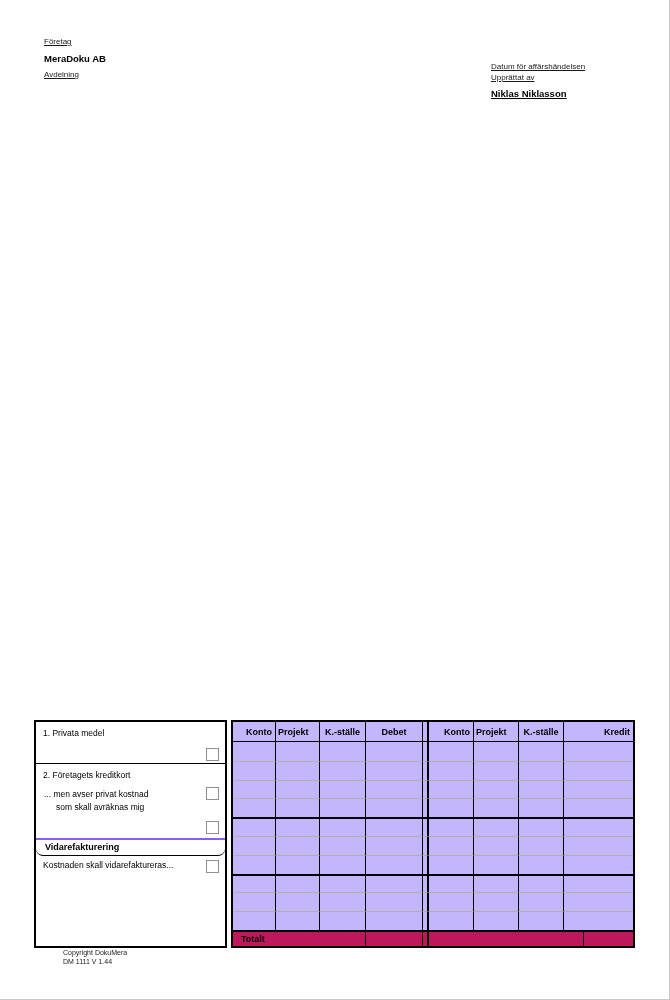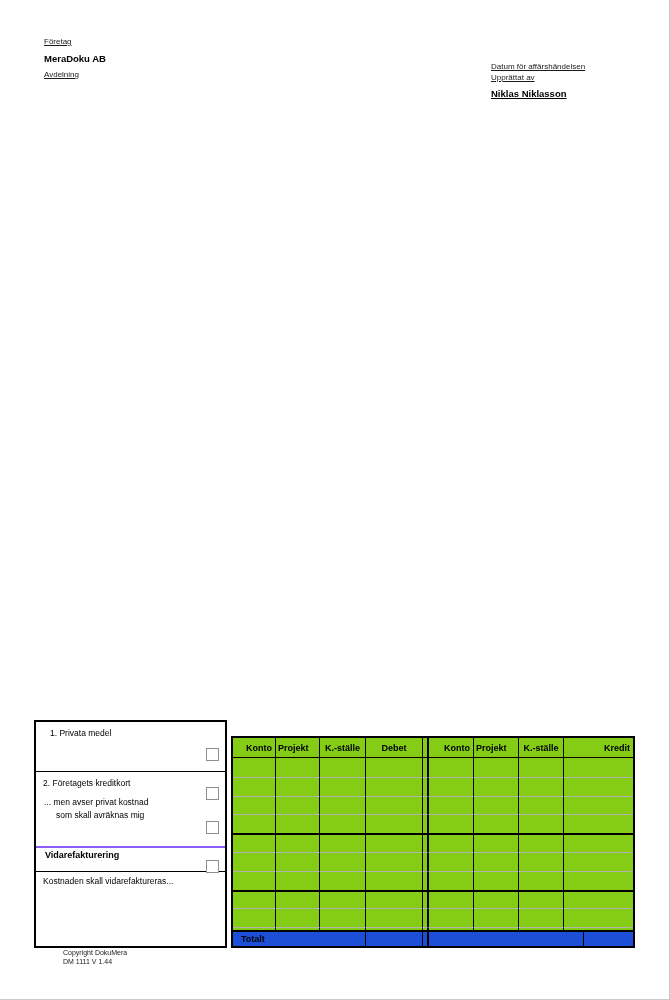--- a/index.html
+++ b/index.html
@@ -20,64 +20,63 @@
   
   .fin-panel {
     position:absolute; left:34px; top:720px; width:193px; height:228px;
     border:2px solid #000; background:#fff;
   }
   .fin-title {
     height:20px; border-bottom:2px solid #000;
     font-size:9px; font-weight:bold; padding:4px 0 0 9px;
   }
   .fin-sec { position:relative; font-size:8.5px; }
-  .sec1 { height:50px; border-bottom:1px solid #000; padding:6px 0 0 14px; }
+  .sec1 { height:42px; border-bottom:1px solid #000; padding:6px 0 0 7px; }
   .sec2 { height:76px; border-bottom:2px solid #8b5cf6; }
   .sec2 .l1 { position:absolute; left:7px;  top:6px;  }
   .sec2 .l2 { position:absolute; left:8px;  top:25px; }
   .sec2 .l3 { position:absolute; left:20px; top:38px; }
   .sec3 { height:37px; border-bottom:2px solid #000; padding:5px 0 0 7px; }
   .vf-title {
-    height:24px; border-bottom:1px solid #000;
-    font-size:9px; font-weight:bold; padding:2px 0 0 9px;
+    height:16px; border-bottom:1px solid #000;
+    font-size:9px; font-weight:bold; padding:2px 0 0 9px;border-radius:7px;
   }
   .vf-text { height:35px; font-size:8.5px; padding:4px 0 0 7px; }
   .cb {
     position:absolute; width:13px; height:13px;
     border:1px solid #8f8f8f; background:#fff; right:6px;
   }
   .cb1 { top:26px; }  .cb2 { top:65px; }  .cb3 { top:99px; } .cb4 { top:138px; }
 
   
   .acc-grid {
     position:absolute; left:231px; top:720px; width:404px; height:210px;
-    border:2px solid #000; border-bottom:none; background:#84cc16;
+    border:2px solid #000; border-bottom:none; background:#c4b5fd;
     display:grid;
     grid-template-columns:42px 44px 46px 57px 6px 45px 45px 45px 1fr;
     grid-template-rows:20px repeat(10, 18.8px);
-    margin-top:16px;
   }
   .ghead {
     font-size:9px; font-weight:bold; border-bottom:1px solid #000;
     display:flex; align-items:center; overflow:hidden;
   }
   .ghead, .gcell { border-left:1px solid #000; }
   .ghead.first, .gcell.first { border-left:none; }
   .ghead.mid, .gcell.mid { border-left:1px solid #000; border-right:1px solid #000; }
   .al-r { justify-content:flex-end; padding-right:3px; }
   .al-l { justify-content:flex-start; padding-left:2px; }
   .al-c { justify-content:center; }
   .gcell { border-top:1px solid #b0b0b0; }
   .gcell.firstrow { border-top:none; }
   .gcell.strong { border-top:2px solid #000; }
 
   
   .total-row {
     position:absolute; left:231px; top:930px; width:404px; height:18px;
-    border:2px solid #000; background:#1d4ed8; display:flex;
+    border:2px solid #000; background:#be185d; display:flex;
   }
   .trc { height:100%; }
   .trc + .trc { border-left:1px solid #000; }
   .trc.mid { border-right:1px solid #000; }
   .t-label { font-size:9px; font-weight:bold; padding:2px 0 0 8px; }
 
   
   .copyright { position:absolute; left:63px; top:949px; font-size:7px; line-height:8.5px; color:#1a1a1a; }
 </style>
 </head>

